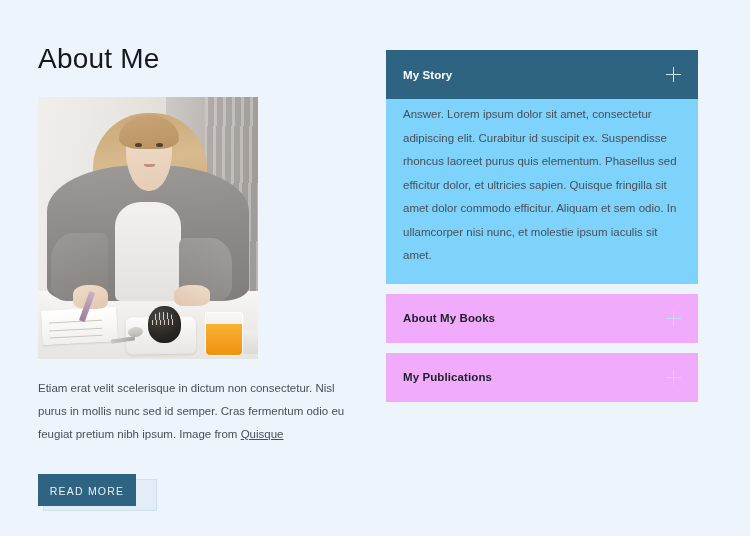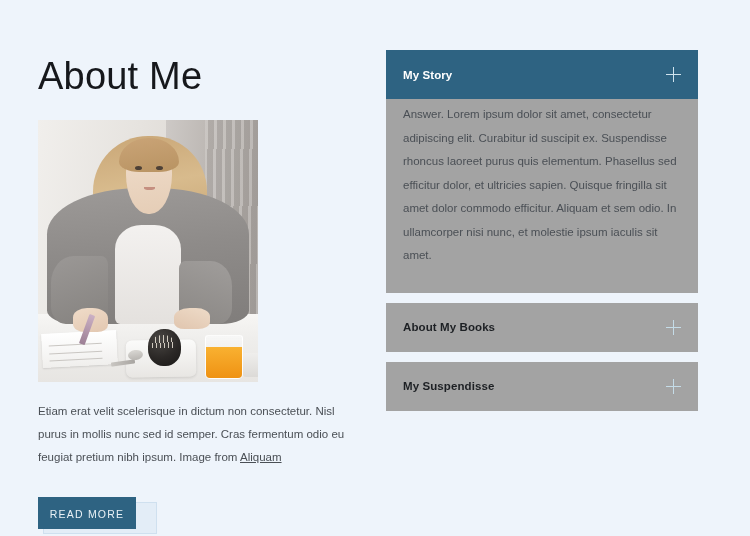--- a/index.html
+++ b/index.html
@@ -29,26 +29,26 @@
   }
   .col-right {
     position: absolute;
     left: 386px;
     top: 50px;
     width: 312px;
   }
 
   
   .page-title {
-    font-size: 38px;
+    font-size: 28px;
     font-weight: 300;
     color: #16181c;
     letter-spacing: 0.2px;
     line-height: 1.1;
-    margin: 16px 0 22px 0;
+    margin: 4px 0 22px 0;
     white-space: nowrap;
   }
 
   
   .photo {
     position: relative;
     width: 220px;
     height: 262px;
     overflow: hidden;
     background: #d8d6d3;
@@ -268,21 +268,21 @@
   
   .acc-item { margin-bottom: 10px; }
   .acc-head {
     display: flex;
     align-items: center;
     justify-content: space-between;
     height: 49px;
     padding: 0 17px;
     box-sizing: border-box;
     cursor: pointer;
-    background: #a3a3a3;
+    background: #f0abfc;
   }
   .acc-item.open .acc-head { background: #2e6382; }
   .acc-title {
     font-size: 11.5px;
     font-weight: bold;
     color: #1d2024;
     letter-spacing: 0.1px;
   }
   .acc-item.open .acc-title { color: #ffffff; }
   .plus {
@@ -294,22 +294,22 @@
     content: "";
     position: absolute;
     background: #c5dce8;
   }
   .plus::before { left: 0; top: 7px; width: 15px; height: 1.4px; }
   .plus::after  { top: 0; left: 7px; height: 15px; width: 1.4px; }
   .acc-item.open .plus::before,
   .acc-item.open .plus::after { background: #cfe3ee; }
 
   .acc-body {
-    background: #a3a3a3;
-    padding: 4px 20px 25px 17px;
+    background: #7dd3fc;
+    padding: 4px 20px 16px 17px;
   }
   .acc-body p {
     margin: 0;
     font-size: 11.5px;
     line-height: 2.05;
     color: #4a4f55;
   }
 </style>
 </head>
 <body>
@@ -348,21 +348,21 @@
       <div class="ph-spoon-h"></div>
       <div class="ph-spoon-b"></div>
       <div class="ph-cake"></div>
       <div class="ph-cake-drizzle"></div>
       <div class="ph-glass">
         <div class="ph-juice"></div>
       </div>
       <div class="ph-glass2"></div>
     </div>
 
-    <p class="lead"><span>Etiam erat velit scelerisque in dictum non consectetur. Nisl purus in mollis nunc sed id semper. Cras fermentum odio eu feugiat pretium nibh ipsum. Image from </span><a href="#">Aliquam</a></p>
+    <p class="lead"><span>Etiam erat velit scelerisque in dictum non consectetur. Nisl purus in mollis nunc sed id semper. Cras fermentum odio eu feugiat pretium nibh ipsum. Image from </span><a href="#">Quisque</a></p>
 
     <div class="btn-wrap">
       <div class="btn-ghost"></div>
       <button class="btn">READ MORE</button>
     </div>
   </div>
 
   <div class="col-right">
 
     <div class="acc-item open">
@@ -377,20 +377,20 @@
 
     <div class="acc-item">
       <div class="acc-head">
         <span class="acc-title">About My Books</span>
         <span class="plus"></span>
       </div>
     </div>
 
     <div class="acc-item">
       <div class="acc-head">
-        <span class="acc-title">My Suspendisse</span>
+        <span class="acc-title">My Publications</span>
         <span class="plus"></span>
       </div>
     </div>
 
 
   </div>
 </div>
 
 </body></html>

